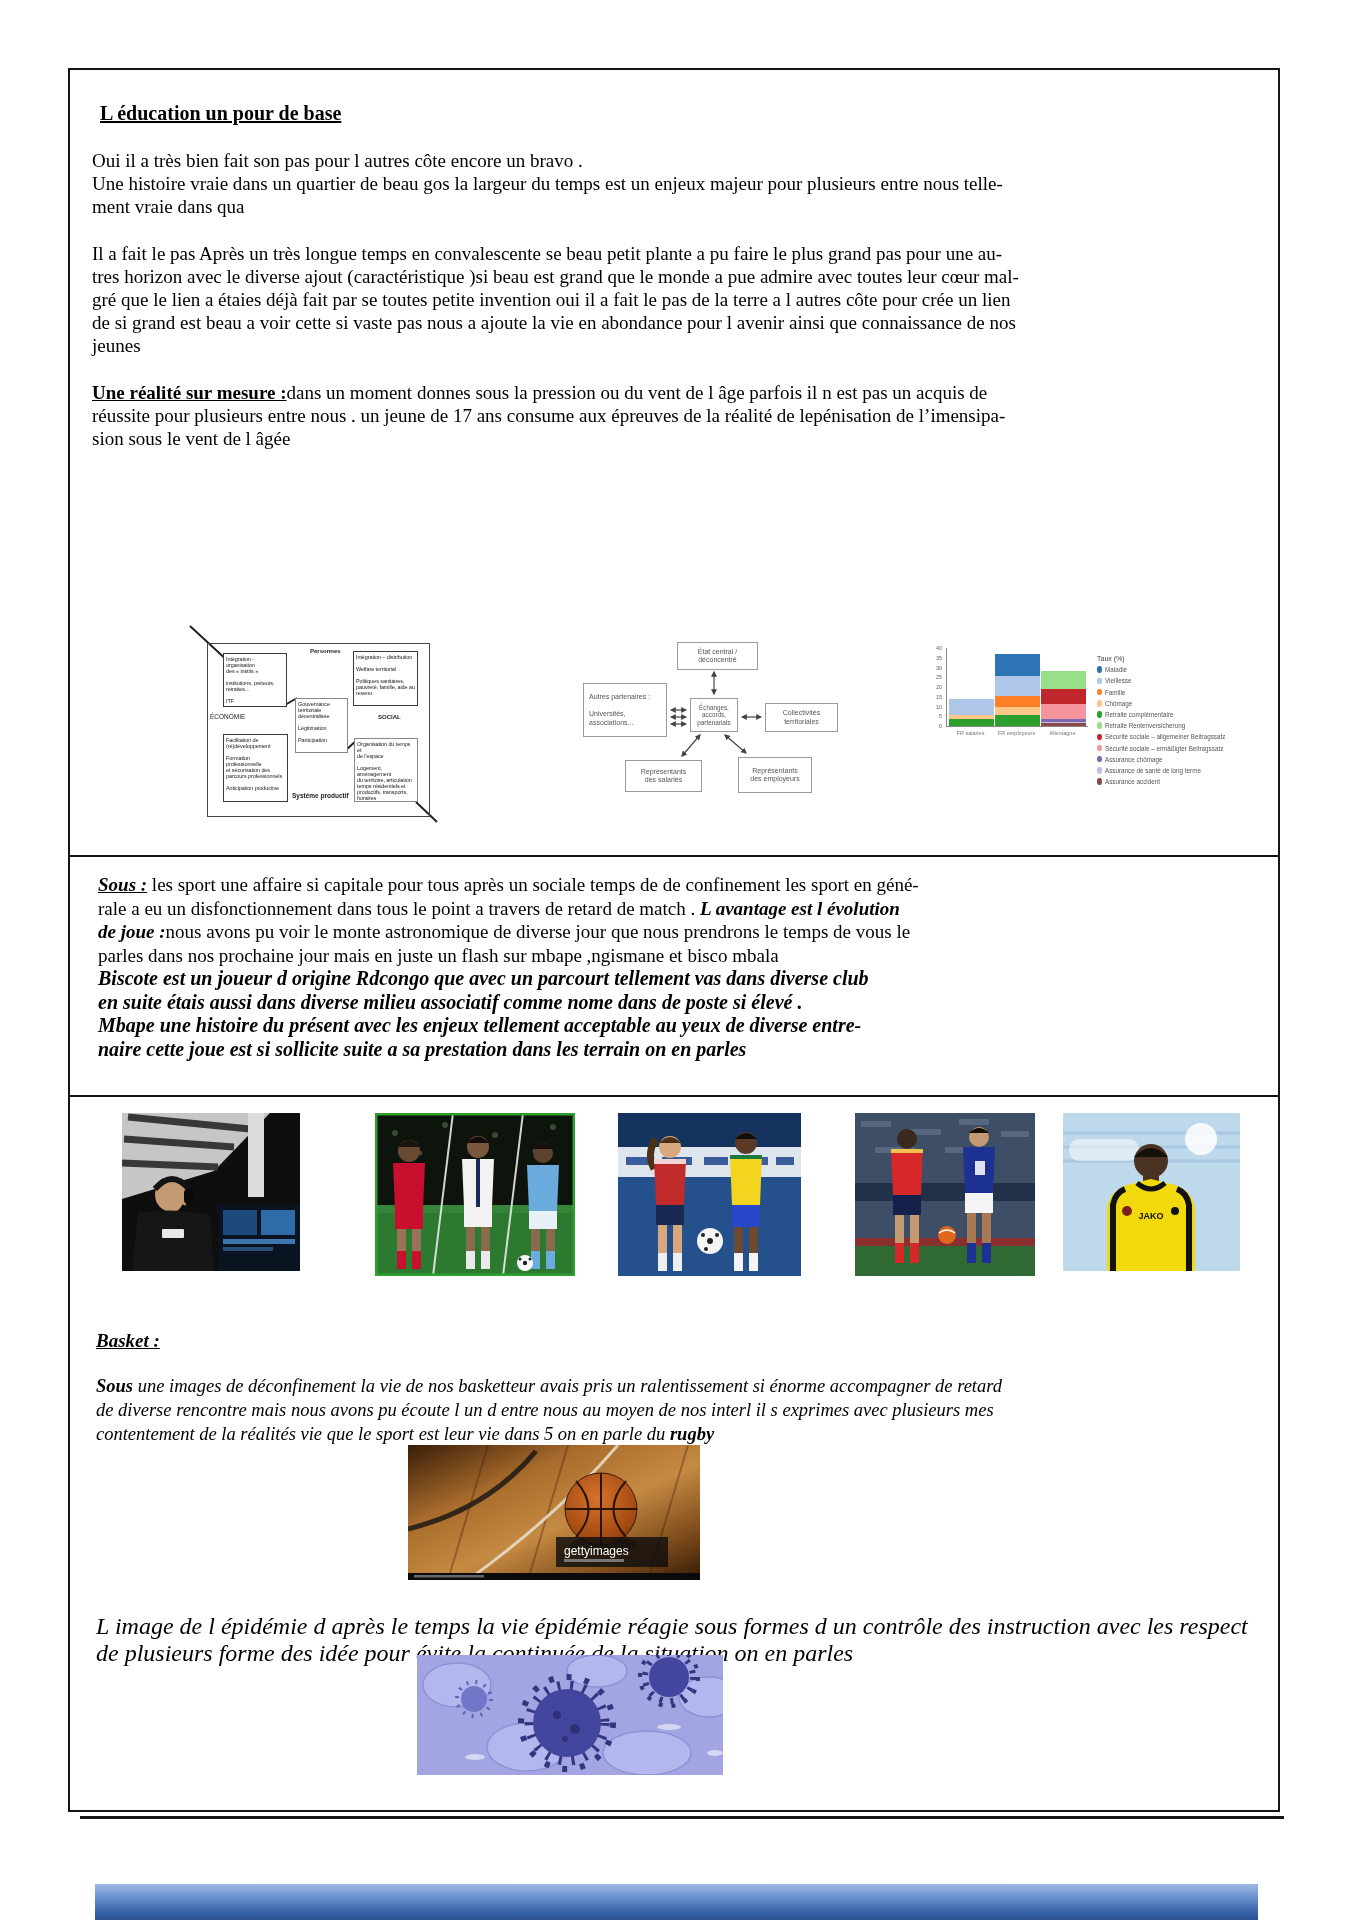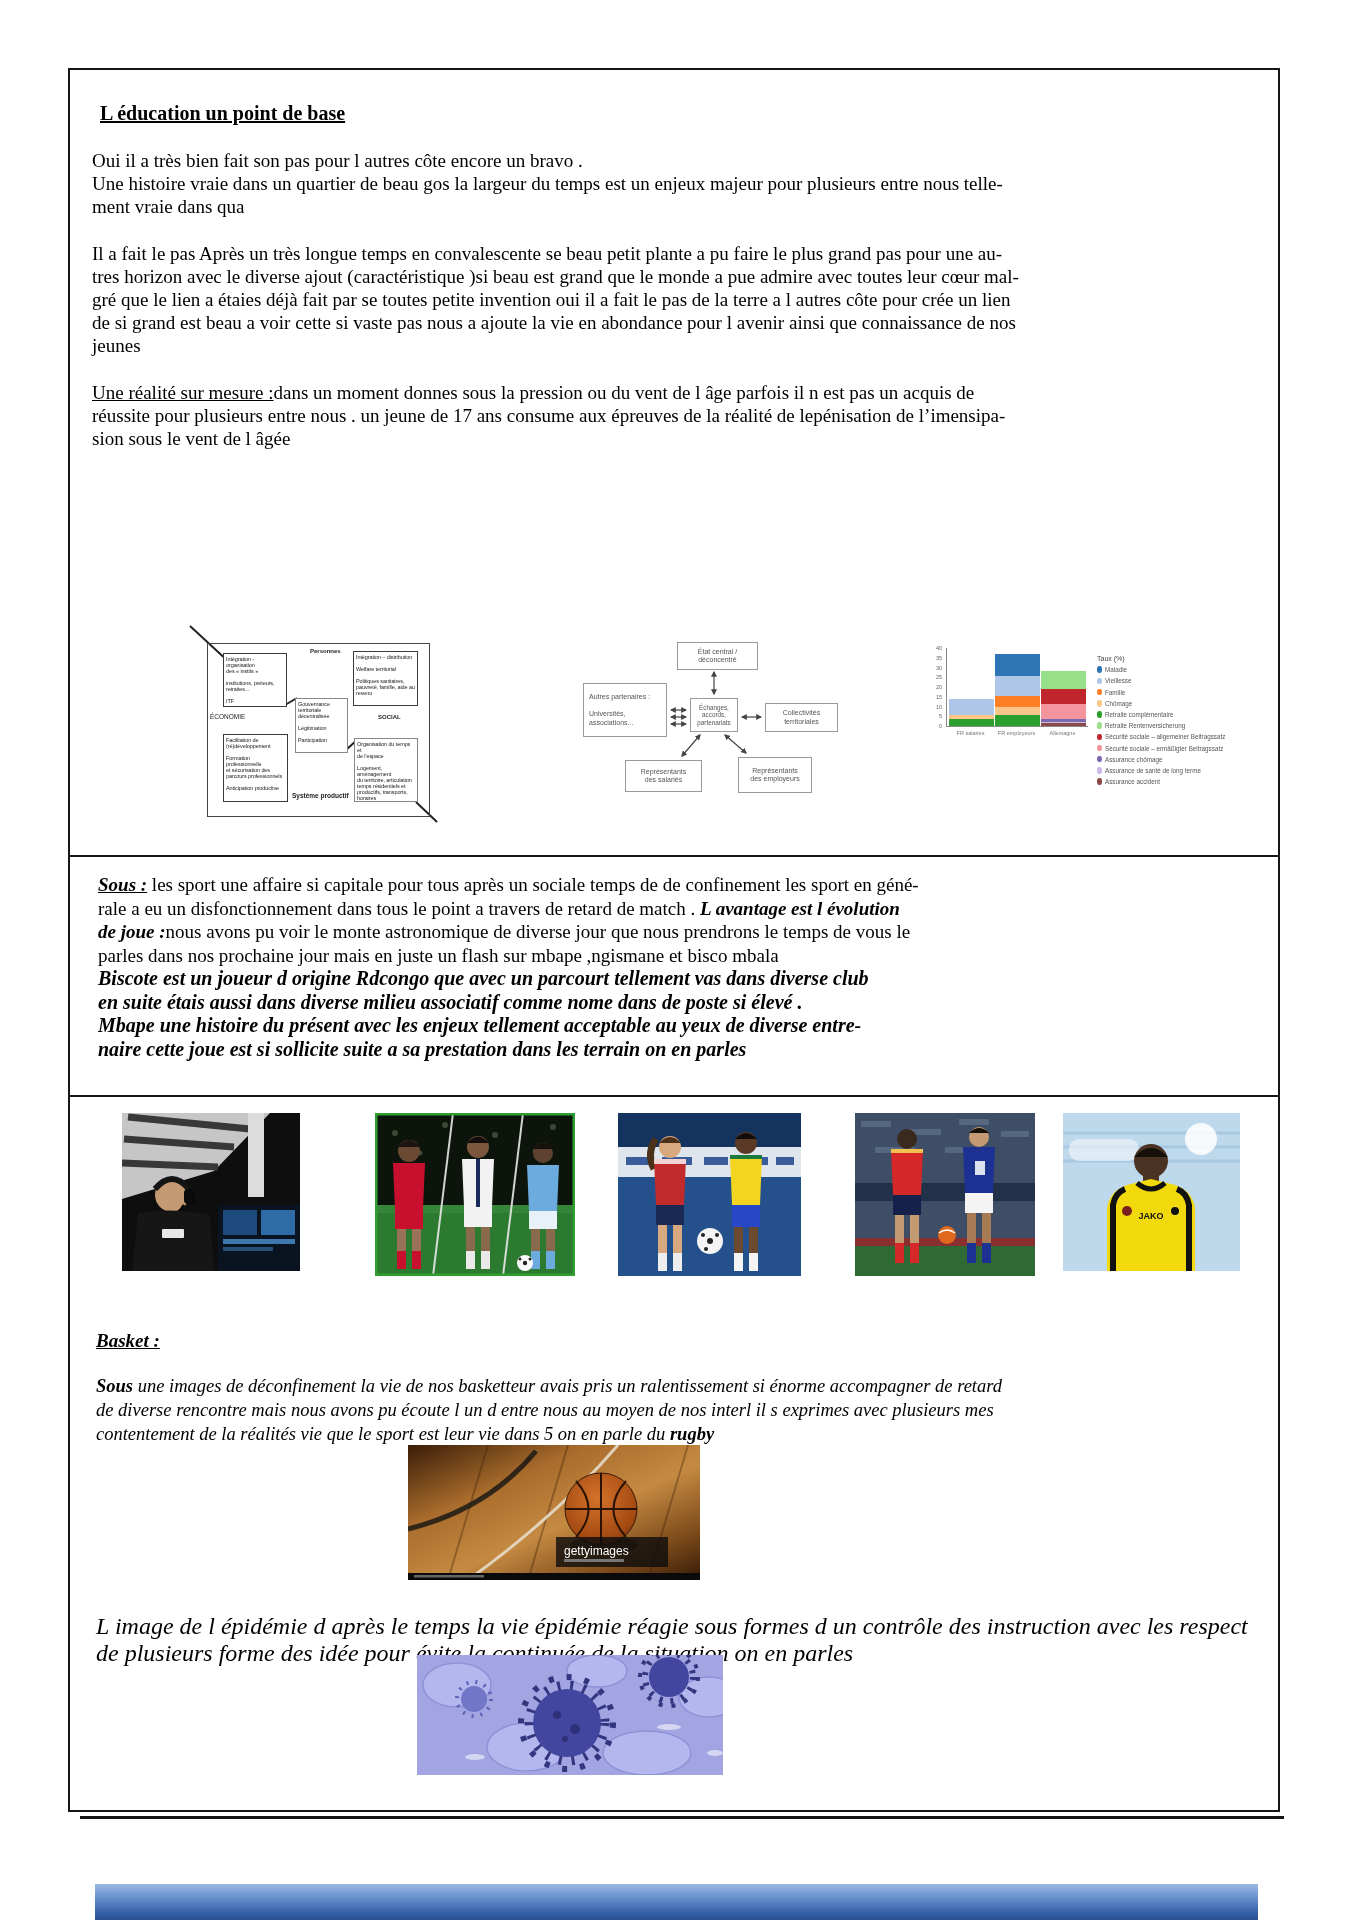--- a/index.html
+++ b/index.html
@@ -7,21 +7,21 @@
         font-family:"Liberation Serif",serif;color:#000;}
   .sect{position:absolute;box-sizing:border-box;border:2px solid #161616;background:#fff;}
   .boxA{left:68px;top:68px;width:1212px;height:789px;}
   .boxB{left:68px;top:855px;width:1212px;height:242px;}
   .boxC{left:68px;top:1095px;width:1212px;height:717px;}
   .rule{position:absolute;left:80px;top:1816px;width:1204px;height:3px;background:#151515;}
   .bluebar{position:absolute;left:95px;top:1884px;width:1163px;height:36px;
            background:linear-gradient(180deg,#9db9e4 0%,#6b93cf 35%,#3a66ad 75%,#2a4f8f 100%);}
   .title{margin:32px 0 0 30px;font-size:20px;font-weight:bold;text-decoration:underline;}
   .p{white-space:pre-line;font-size:19px;line-height:23px;margin:24px 20px 0 22px;}
-  .bu{font-weight:normal;text-decoration:underline;text-align:center;}
+  .bu{font-weight:bold;text-decoration:underline;text-align:center;}
   .bi{font-weight:bold;font-style:italic;}
   .figures{position:absolute;left:0;top:555px;width:1208px;height:205px;}
   .figures svg.overlay{position:absolute;left:0;top:0;pointer-events:none;}
   .flbox{position:absolute;box-sizing:border-box;border:1px solid #3a3a3a;background:#fff;
          font-family:"Liberation Sans",sans-serif;font-size:5.5px;line-height:6px;color:#222;
          padding:2px 2px;white-space:pre-line;overflow:hidden;letter-spacing:-0.1px;}
   .fl-outer{position:absolute;left:137px;top:18px;width:221px;height:172px;border:1px solid #444;}
   .fllab{position:absolute;font-family:"Liberation Sans",sans-serif;color:#222;font-weight:bold;}
   .fmbox{position:absolute;box-sizing:border-box;border:1px solid #9a9a9a;background:#fff;
          font-family:"Liberation Sans",sans-serif;font-size:7px;line-height:8.5px;color:#555;
@@ -51,21 +51,21 @@
   .epid{position:absolute;left:26px;top:492px;width:1160px;white-space:pre-line;
         font-style:italic;font-size:24px;line-height:27px;}
   .virus{position:absolute;left:347px;top:558px;width:306px;height:120px;overflow:hidden;}
 </style>
 </head>
 <body>
 
 <div class="page">
 
   <div class="sect boxA">
-    <div class="title">L éducation  un point de base</div>
+    <div class="title">L éducation  un pour de base</div>
     <p class="p">Oui il a très bien fait son pas pour l autres côte encore un bravo .
 Une histoire vraie dans un quartier de beau gos  la largeur du temps est un enjeux  majeur pour plusieurs entre nous telle-
 ment vraie dans qua</p>
     <p class="p">Il a fait le pas Après un très longue temps en convalescente se beau petit  plante a pu faire le plus grand pas pour une au-
 tres horizon avec le diverse ajout (caractéristique )si beau est grand  que le monde a pue admire avec toutes leur cœur mal-
 gré que le lien a étaies déjà fait par se toutes petite invention  oui il a fait le pas de la terre a l autres côte pour crée  un lien
 de si grand est beau a voir cette si vaste pas nous a ajoute la vie en abondance pour l avenir ainsi que connaissance de nos
 jeunes</p>
     <p class="p"><span class="bu">Une réalité sur mesure  :</span><span>dans un moment donnes sous la pression ou du vent de l âge parfois il n est pas un acquis de
 réussite pour plusieurs entre nous  . un jeune de 17  ans consume aux épreuves de la réalité de lepénisation de l’imensipa-

